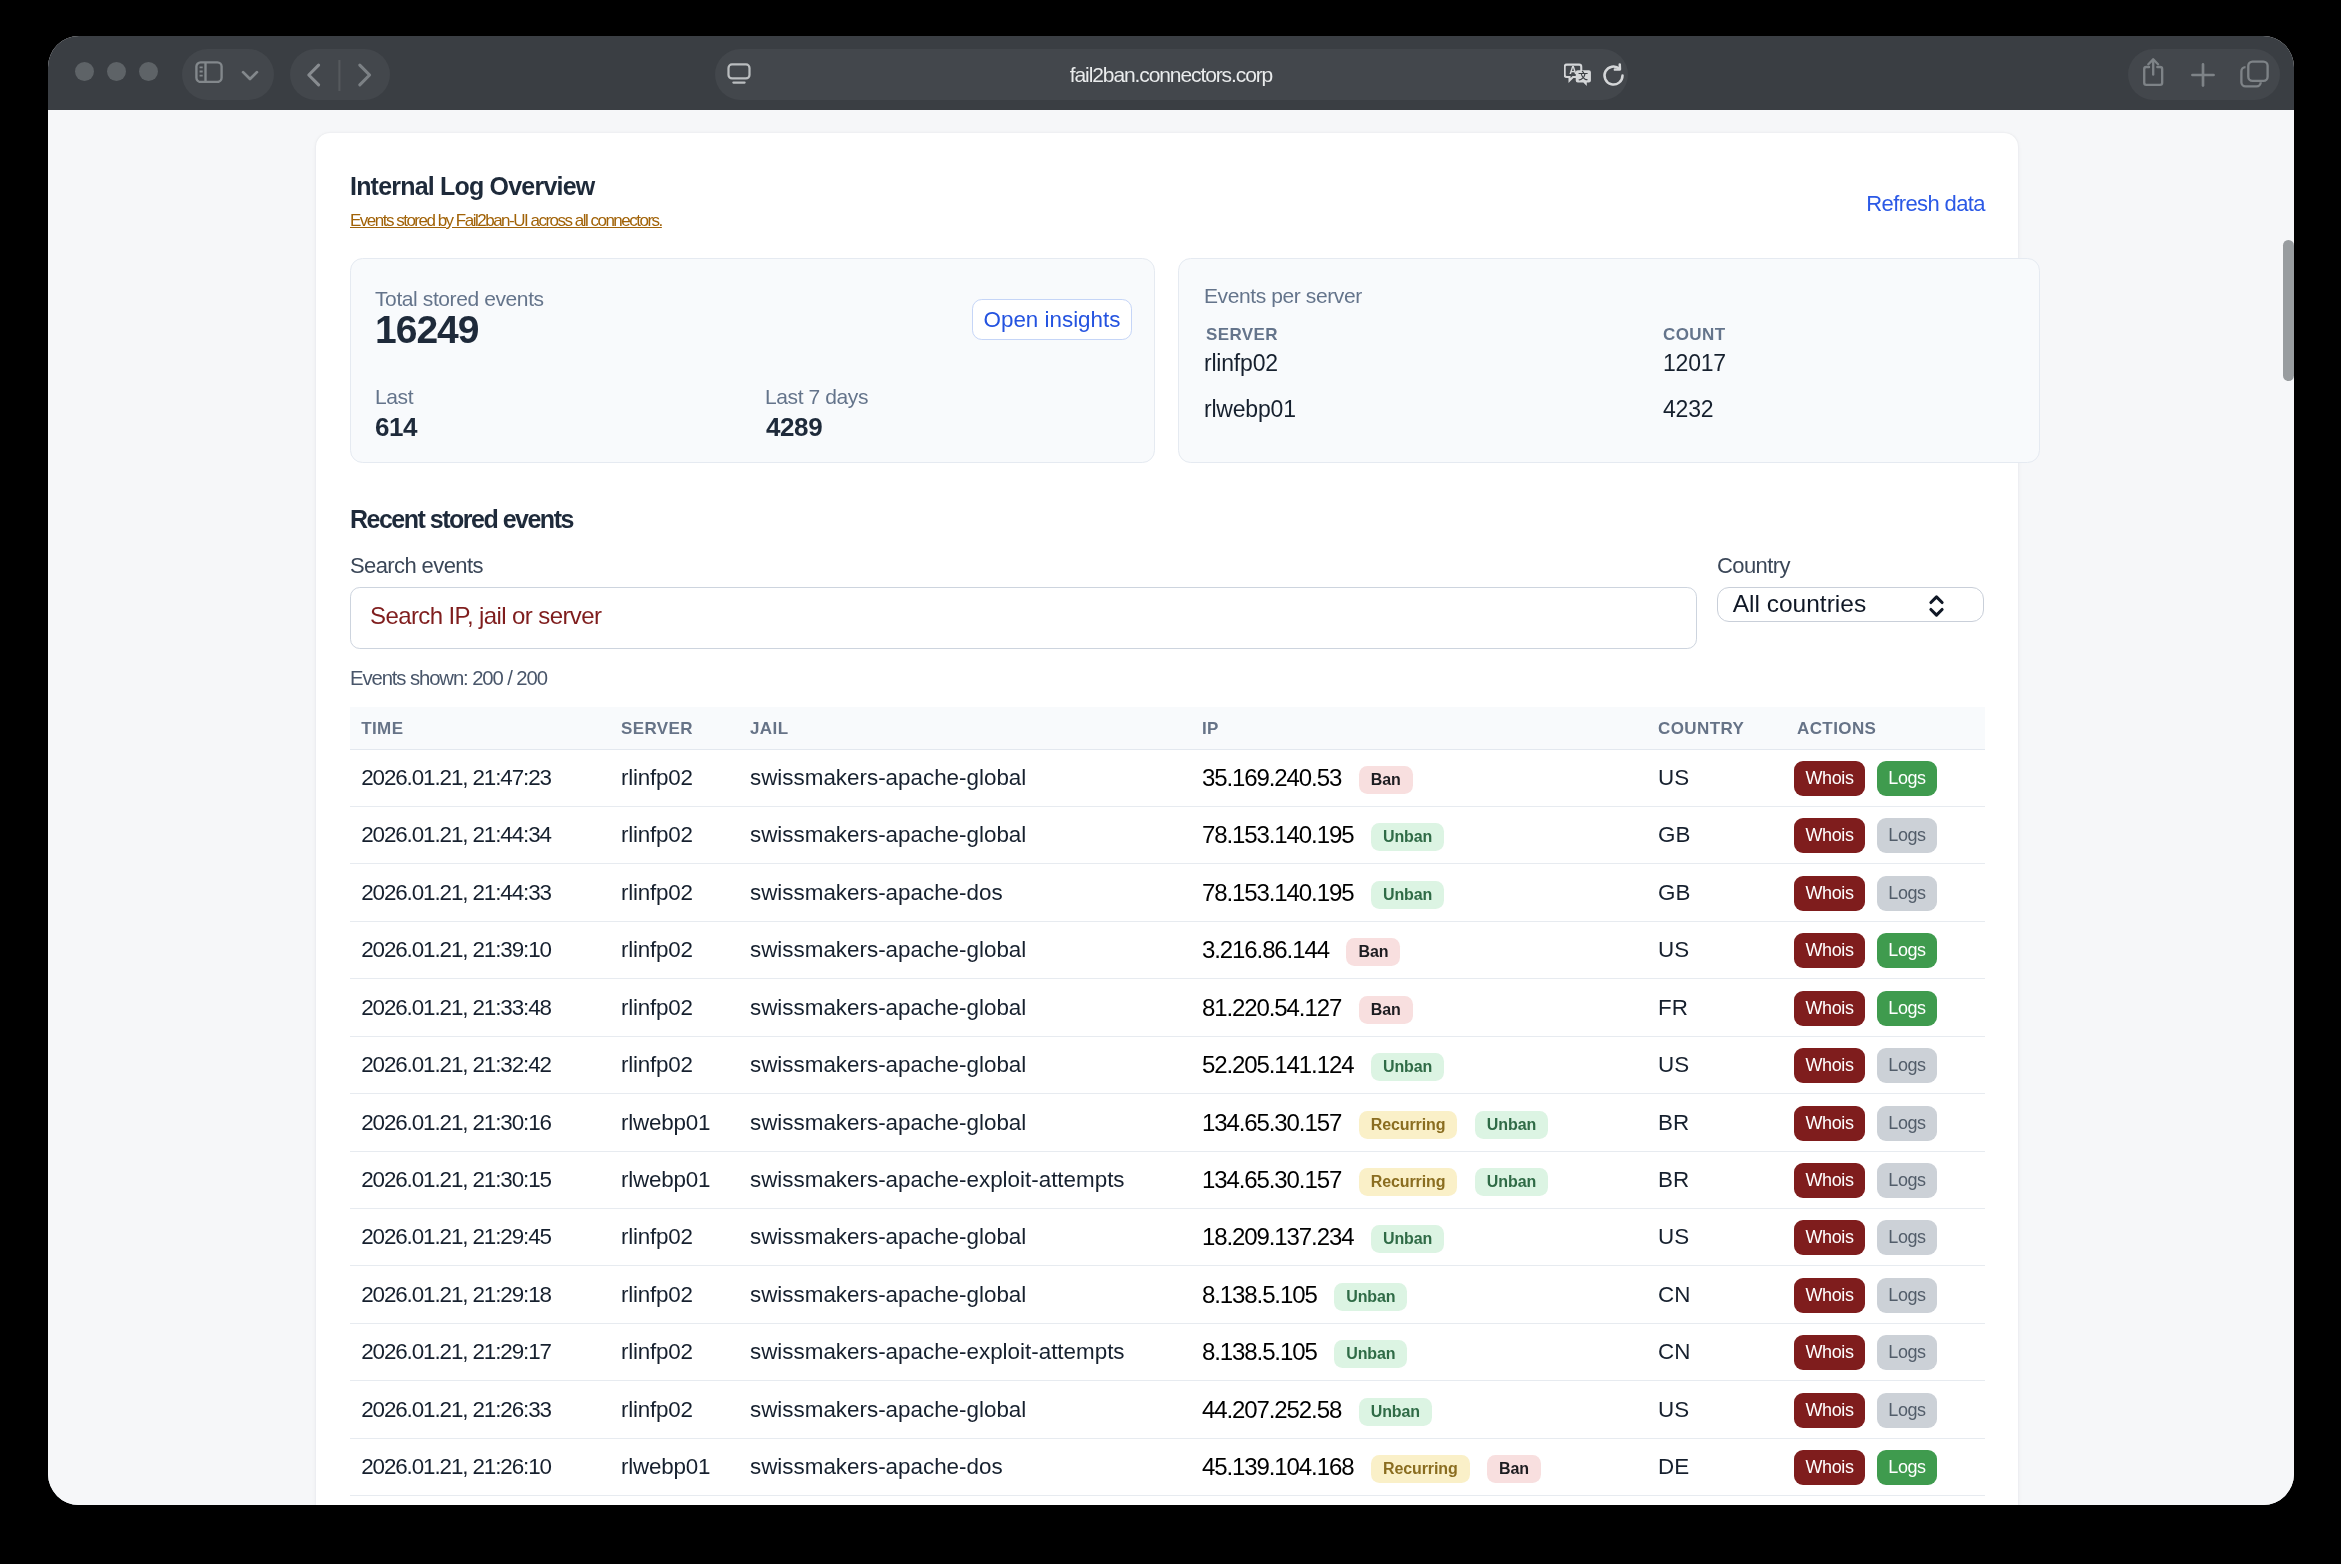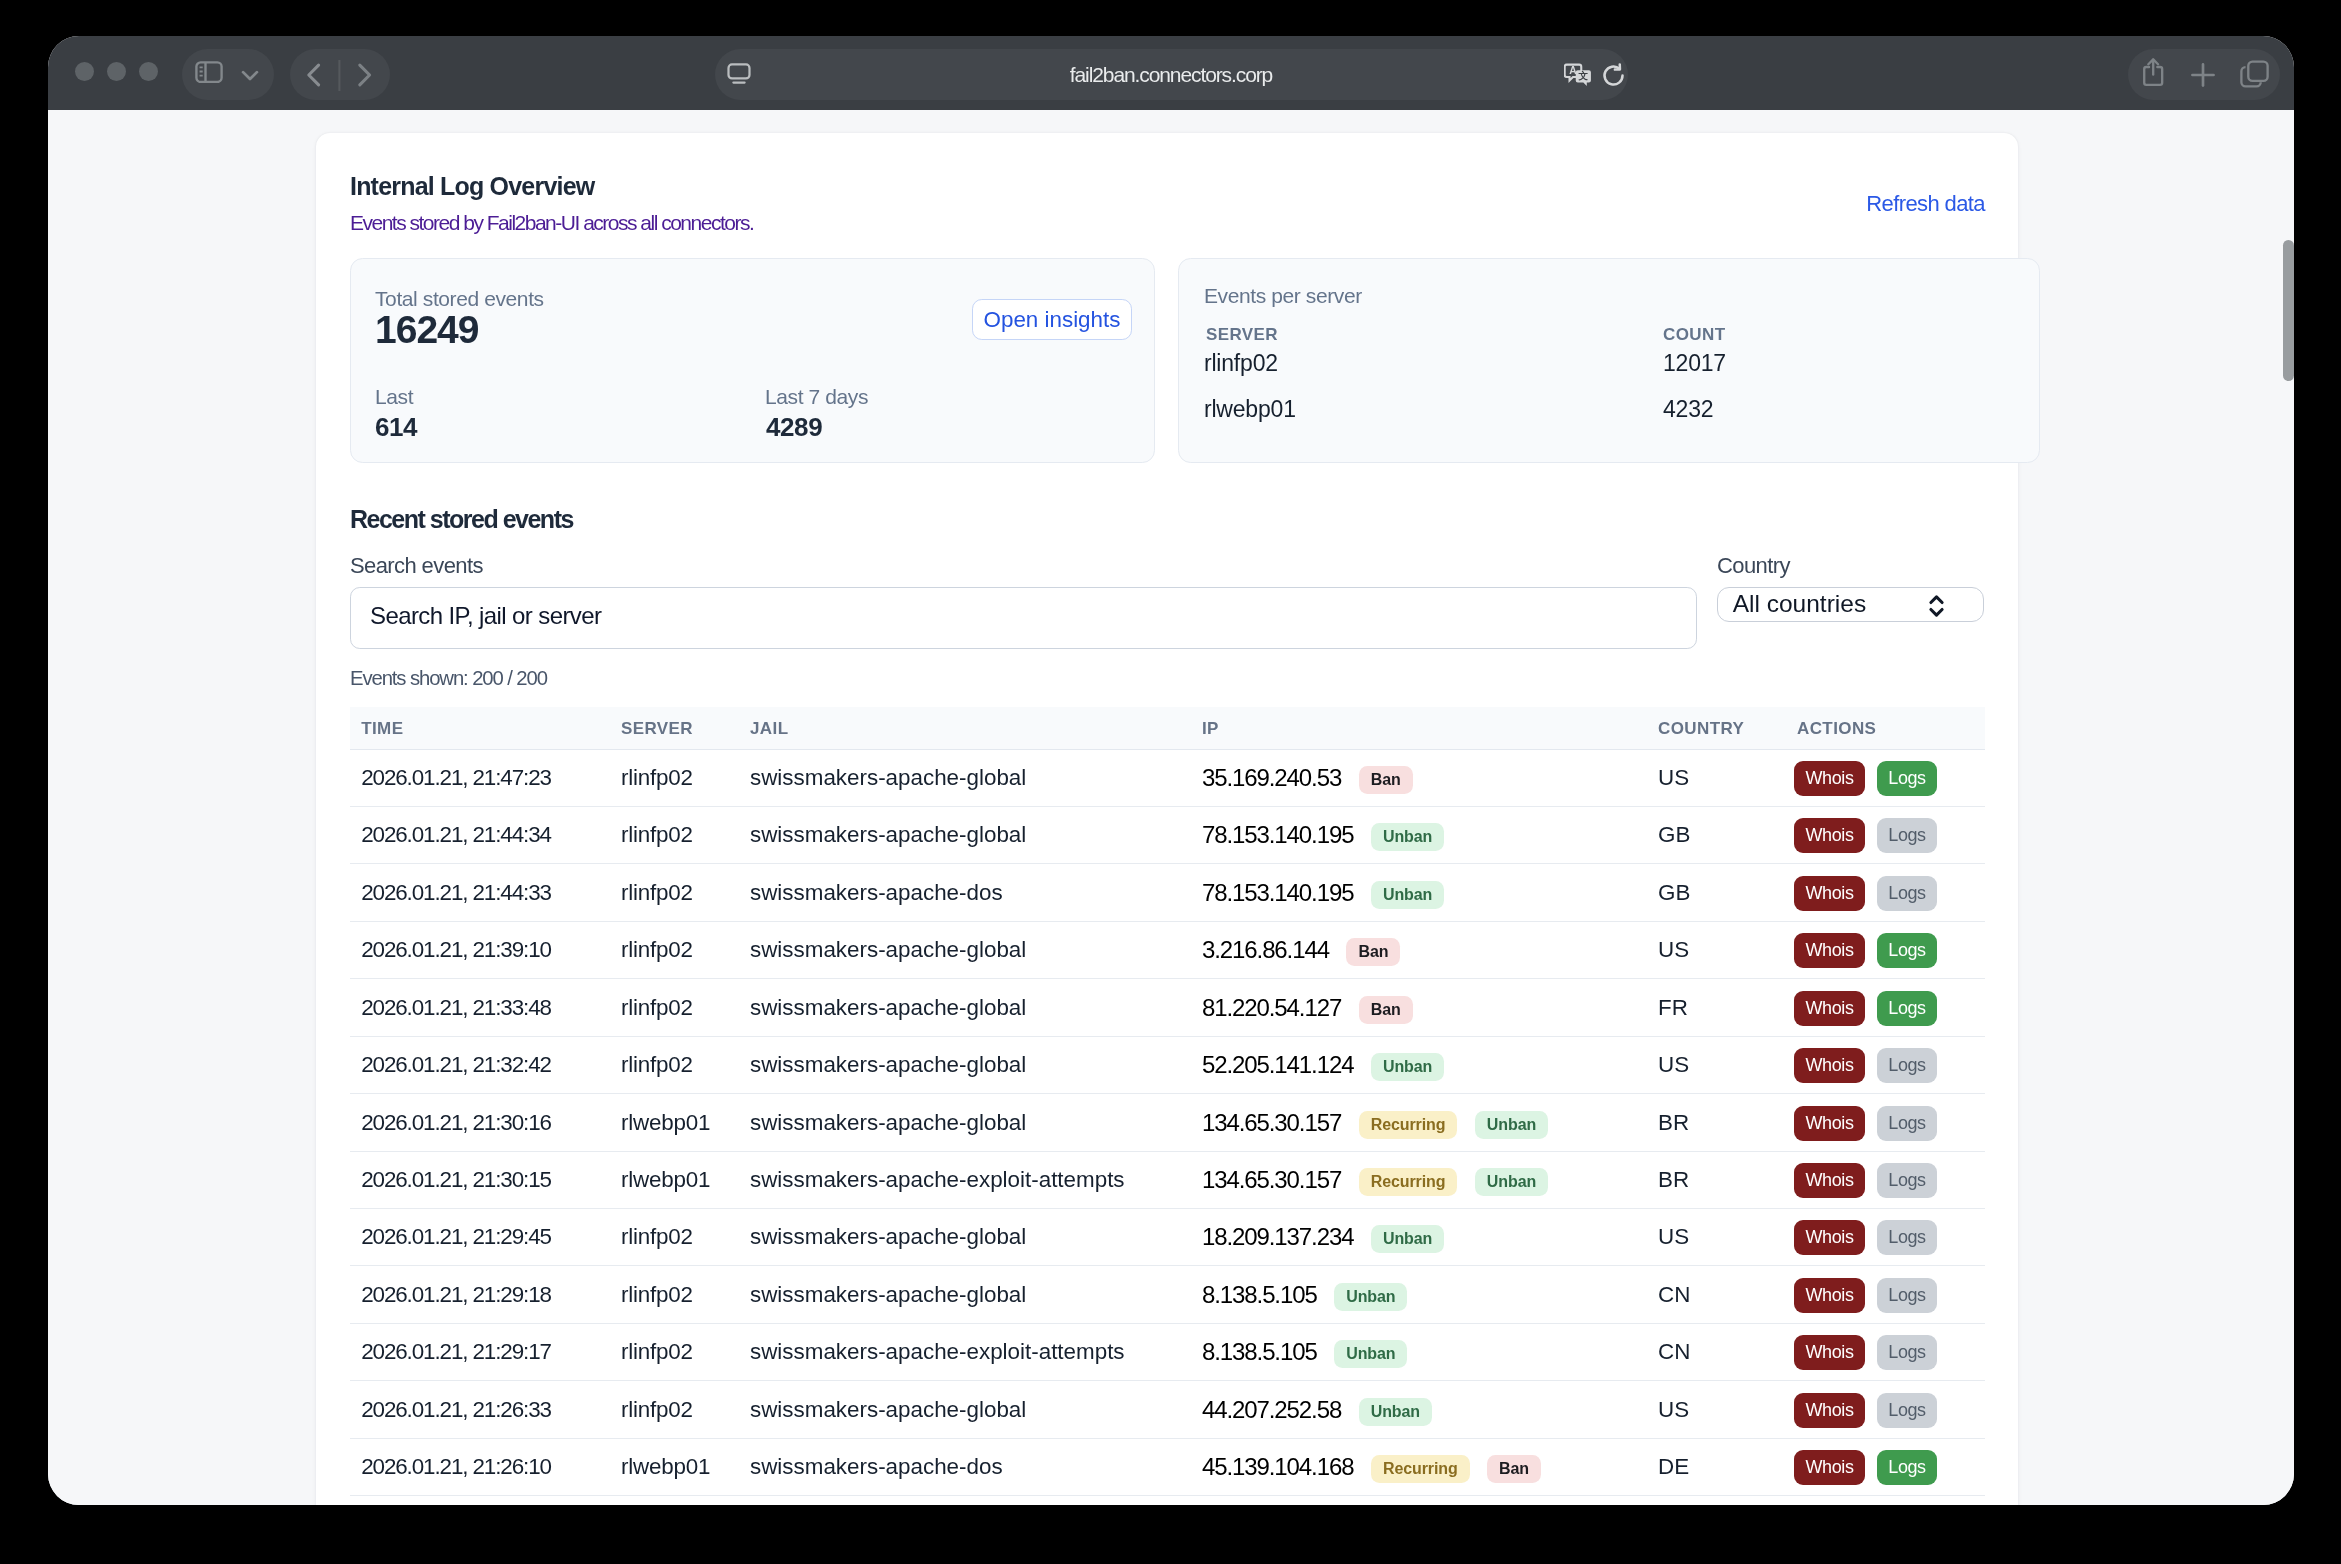--- a/index.html
+++ b/index.html
@@ -6,33 +6,33 @@
 html,body { width:2342px; height:1565px; background:#000; font-family:"Liberation Sans", sans-serif; }
 #win { position:absolute; left:48px; top:36px; width:2246px; height:1469px; border-radius:31px; overflow:hidden; background:#f6f7f9; }
 #toolbar { position:absolute; left:0; top:0; width:100%; height:74px; background:#3a3e43; }
 .dot { position:absolute; top:26px; width:19px; height:19px; border-radius:50%; background:#5e6367; }
 .pill { position:absolute; top:13.3px; height:51px; border-radius:25.6px; background:#43474c; }
 #content { position:absolute; left:0; top:74px; width:100%; height:1396px; background:#f6f7f9; overflow:hidden; }
 #card { position:absolute; left:268px; top:23px; width:1702px; height:1471px; background:#fff; border-radius:14px; box-shadow:0 1.4px 5.6px rgba(30,41,59,.05), 0 0.7px 2.1px rgba(30,41,59,.07); }
 #thumb { position:absolute; right:0px; top:130px; width:11.2px; height:141px; border-radius:5.6px; background:#989c9f; }
 .abs { position:absolute; }
 h1 { font-size:25px; font-weight:700; color:#1e2a3a; letter-spacing:-0.8px; }
-.sub { font-size:21px; letter-spacing:-1.5px; color:#4c1d95; }
+.sub { font-size:17px; letter-spacing:-1.5px; color:#a16207;text-decoration:underline; }
 .link { font-size:22px; letter-spacing:-0.6px; color:#2b59e6; }
 .panel { position:absolute; top:125px; height:205px; background:#f8fafc; border:1.4px solid #e5eaf1; border-radius:12.6px; }
 .plabel { font-size:21px; letter-spacing:-0.4px; color:#64748b; }
 .bignum { letter-spacing:-1px; font-size:39px; font-weight:700; color:#1e2a3a; }
 .midnum { letter-spacing:-0.4px; font-size:26px; font-weight:700; color:#1e2a3a; }
 .thead2 { font-size:17px; font-weight:700; color:#64748b; letter-spacing:0.4px; }
 .cellv { font-size:23px; letter-spacing:-0.2px; color:#16202e; }
 #openins { position:absolute; left:621px; top:40px; width:160px; height:41px; background:#fff; border:1.4px solid #c5d5f7; border-radius:9.8px; color:#2453e0; font-size:22.4px; display:flex; align-items:center; justify-content:center; }
 h2 { font-size:25px; font-weight:700; color:#1e2a3a; letter-spacing:-1.5px; }
 .flabel { font-size:22px; letter-spacing:-0.6px; font-weight:500; color:#3b4758; }
 #search { position:absolute; left:34px; top:454px; width:1347px; height:62px; border:1.4px solid #cdd4de; border-radius:9.8px; background:#fff; }
-#search span { position:absolute; left:19px; top:0; line-height:55px; font-size:24px; letter-spacing:-0.6px; color:#0f172a; }
+#search span { position:absolute; left:19px; top:0; line-height:55px; font-size:24px; letter-spacing:-0.6px; color:#7f1d1d; }
 #select { position:absolute; left:1401px; top:454px; width:267px; height:35px; border:1.4px solid #c9cfd9; border-radius:12px; background:#fff; }
 #select span { position:absolute; left:14.7px; top:0; line-height:32px; font-size:24.5px; color:#101826; }
 .shown { font-size:20.3px; letter-spacing:-1.1px; color:#49566a; }
 #thead { position:absolute; left:34px; top:574px; width:1635px; height:43px; background:#f8fafc; border-bottom:1.4px solid #e3e8ef; }
 #thead span { position:absolute; top:0; line-height:43px; font-size:17px; font-weight:700; color:#667387; letter-spacing:0.4px; }
 .row { position:absolute; left:34px; width:1635px; height:57px; border-bottom:1.4px solid #e7ebf0; }
 .row .t { position:absolute; left:11.2px; line-height:56px; font-size:22.4px; letter-spacing:-1.1px; color:#16202e; }
 .row .s { position:absolute; left:271px; line-height:56px; font-size:22.4px; letter-spacing:-0.2px; color:#16202e; }
 .row .j { position:absolute; left:400px; line-height:56px; font-size:22.4px; color:#16202e; }
 .row .ipw { position:absolute; left:852px; top:0; height:56px; display:flex; align-items:center; }

